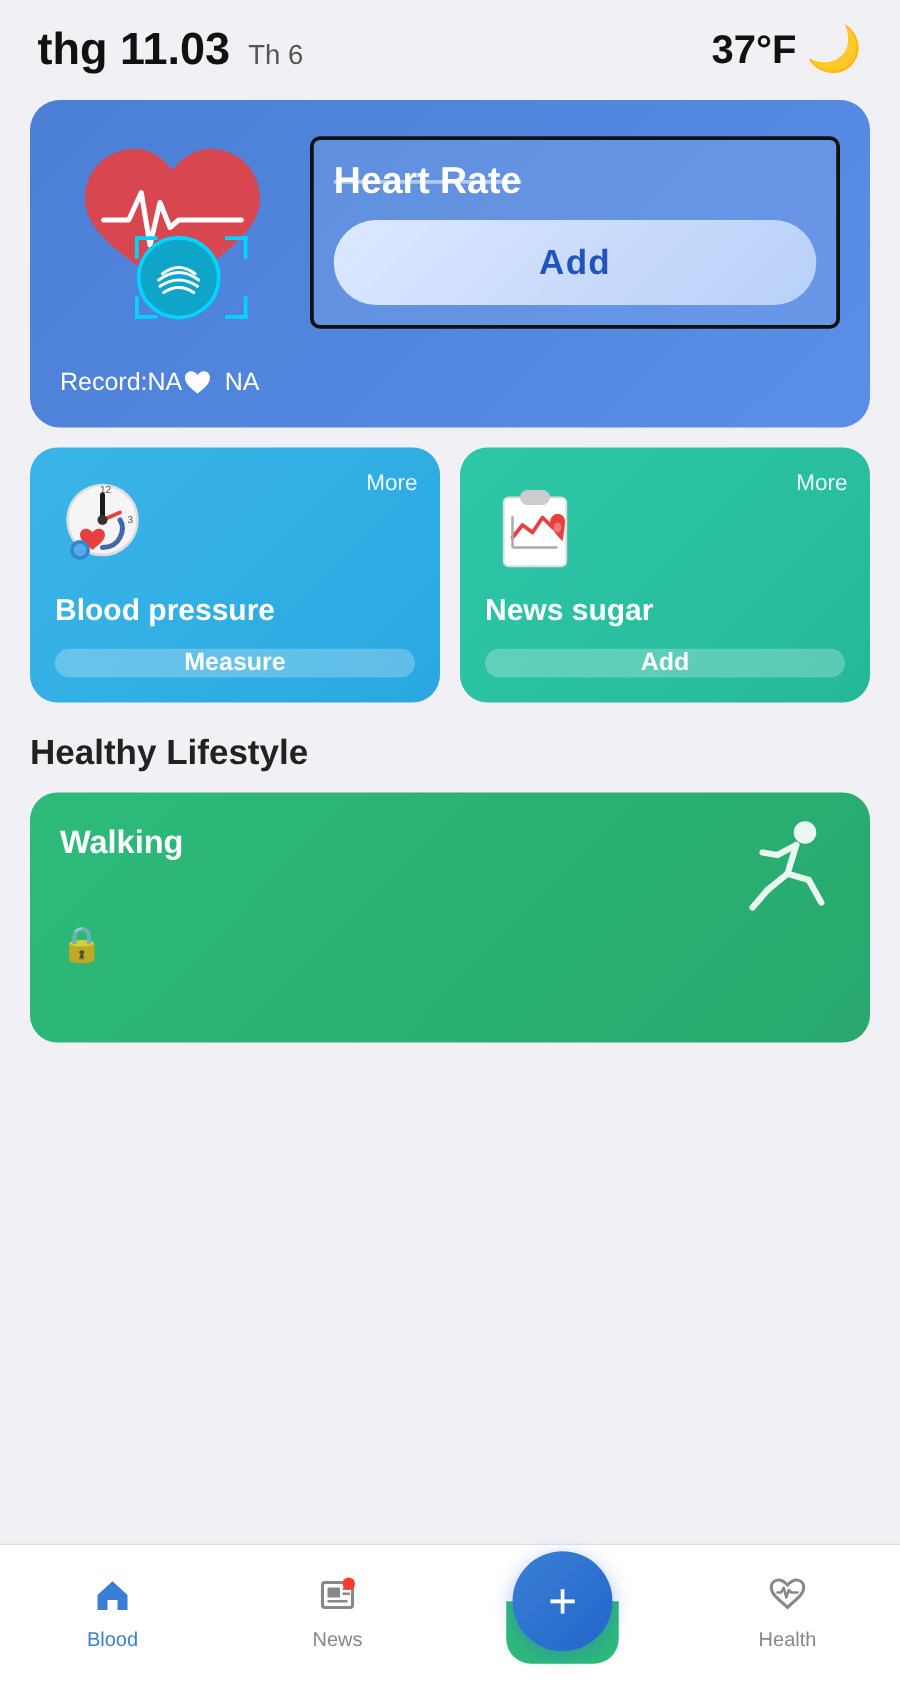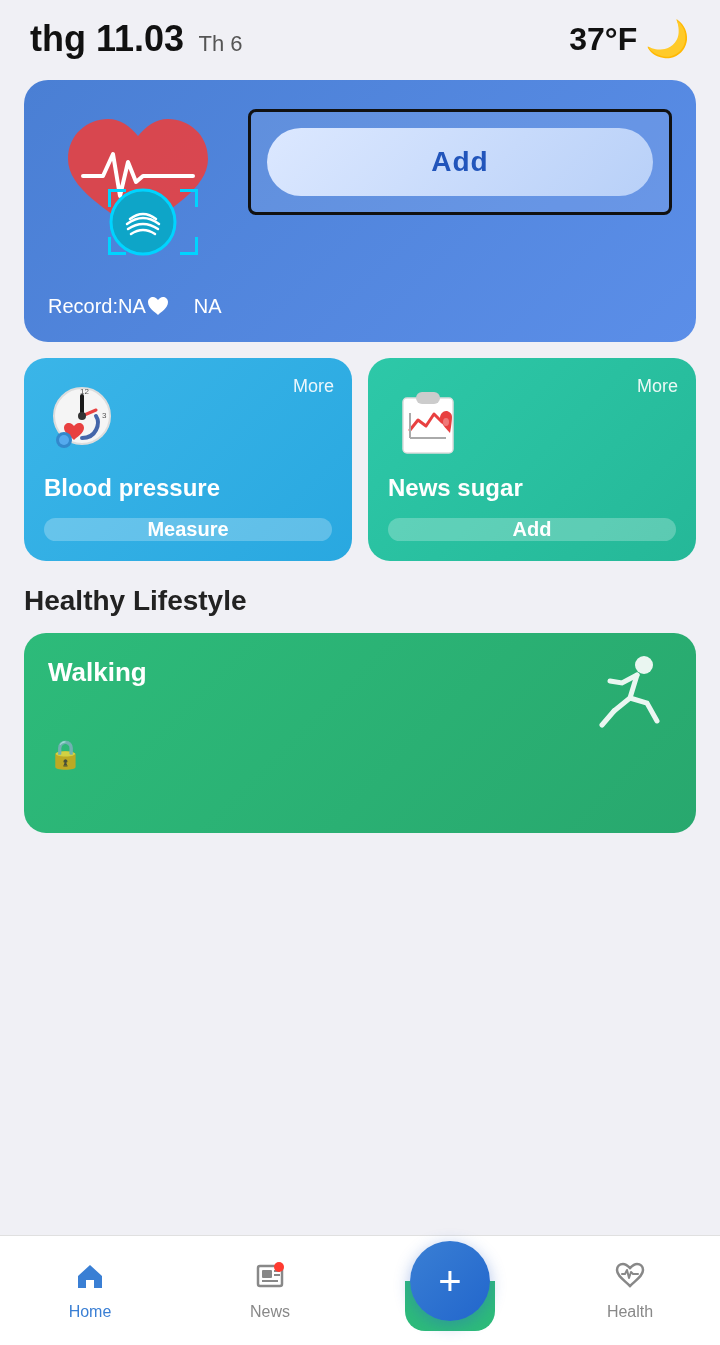--- a/index.html
+++ b/index.html
@@ -105,21 +105,21 @@
       align-items: center;
       padding-top: 10px;
     }
     .record-text {
       color: white;
       font-size: 20px;
     }
     .heart-na {
       display: flex;
       align-items: center;
-      gap: 24px;
+      gap: 10px;
       color: white;
       font-size: 20px;
     }
 
     
     .two-col {
       display: flex;
       gap: 16px;
       margin-bottom: 24px;
     }
@@ -317,20 +317,21 @@
           <rect x="147" y="85" width="3" height="18" fill="#00d4ff"></rect>
           <rect x="60" y="148" width="18" height="3" fill="#00d4ff"></rect>
           <rect x="60" y="133" width="3" height="18" fill="#00d4ff"></rect>
           <rect x="132" y="148" width="18" height="3" fill="#00d4ff"></rect>
           <rect x="147" y="133" width="3" height="18" fill="#00d4ff"></rect>
         </svg>
       </div>
 
       <div class="heart-rate-right">
         <div class="heart-rate-title-box">
+          <div class="heart-rate-title">Heart Rate</div>
           <button class="add-button">Add</button>
         </div>
       </div>
     </div>
     <div class="heart-rate-bottom">
       <span class="record-text">Record:NA</span>
       <div class="heart-na">
 
         <svg width="24" height="24" viewBox="0 0 24 24">
           <path d="M12 21 C9 18 2 14 2 8 C2 5 4.5 3 7 3 C9 3 11 4.5 12 6 C13 4.5 15 3 17 3 C19.5 3 22 5 22 8 C22 14 15 18 12 21Z" fill="white"></path>
@@ -407,21 +408,21 @@
 </div>
 
 <div class="bottom-nav">
 
   <div class="nav-item active">
     <span class="nav-icon">
       <svg width="32" height="32" viewBox="0 0 32 32">
         <path d="M4 16 L16 5 L28 16 L28 28 L20 28 L20 20 L12 20 L12 28 L4 28 Z" fill="#3a7fd4"></path>
       </svg>
     </span>
-    <span class="nav-label" style="color:#3a7fd4;">Home</span>
+    <span class="nav-label" style="color:#3a7fd4;">Blood</span>
   </div>
 
   <div class="nav-item">
     <span class="nav-icon">
       <div class="nav-icon-wrap">
         <svg width="32" height="32" viewBox="0 0 32 32">
           <rect x="4" y="6" width="24" height="20" rx="2" fill="none" stroke="#888" stroke-width="2.5"></rect>
           <rect x="8" y="10" width="10" height="8" rx="1" fill="#888"></rect>
           <line x1="20" y1="11" x2="26" y2="11" stroke="#888" stroke-width="2"></line>
           <line x1="20" y1="15" x2="26" y2="15" stroke="#888" stroke-width="2"></line>

